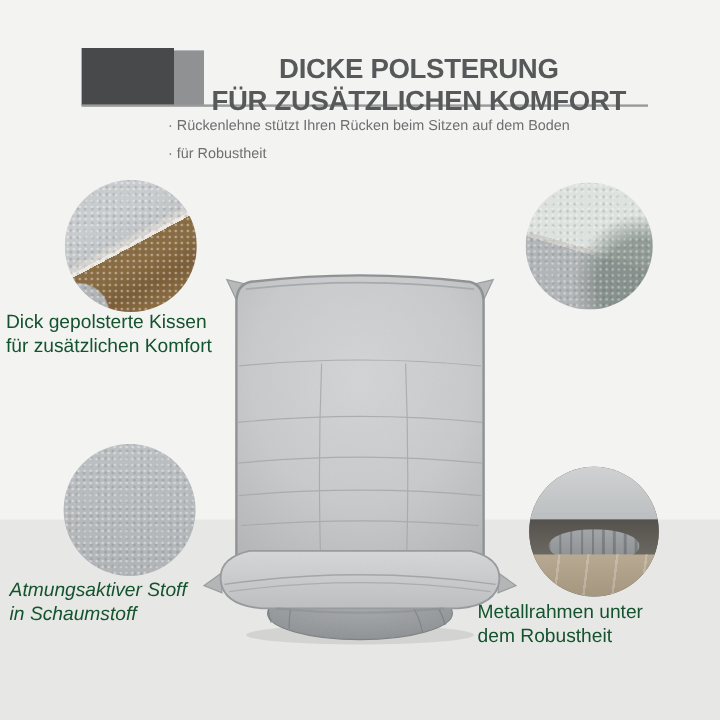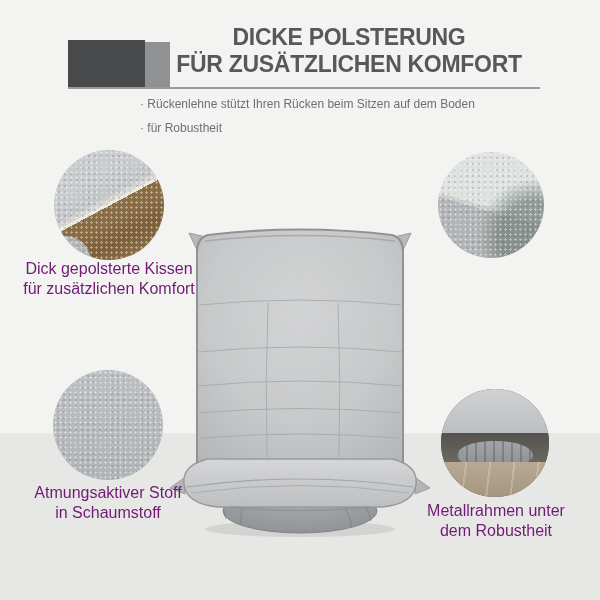--- a/index.html
+++ b/index.html
@@ -4,21 +4,21 @@
 <style>
   html,body{margin:0;padding:0;}
   body{width:600px;height:600px;overflow:hidden;font-family:"Liberation Sans",sans-serif;}
   .canvas{position:relative;width:600px;height:600px;background:#f3f3f2;overflow:hidden;}
   .floor-band{position:absolute;left:0;top:433px;width:600px;height:167px;background:#e7e8e6;z-index:0;}
 
   
   .bar-dark{position:absolute;left:68px;top:40px;width:77px;height:48px;background:#48494b;z-index:3;}
   .bar-light{position:absolute;left:145px;top:42px;width:25px;height:46px;background:#8f9192;z-index:3;}
   .title-underline{position:absolute;left:68px;top:87px;width:472px;height:2px;background:#9a9a9a;z-index:3;}
-  .title{position:absolute;left:168px;top:24px;width:362px;text-align:center;z-index:3;
+  .title{position:absolute;left:168px;top:44px;width:362px;text-align:center;z-index:3;
          color:#57585a;font-weight:bold;font-size:23px;line-height:27px;letter-spacing:-0.3px;}
   .bullets{position:absolute;left:140px;top:92px;z-index:3;color:#6e6f71;font-size:12px;line-height:24px;}
 
   
   .circle{position:absolute;border-radius:50%;overflow:hidden;z-index:2;}
   .speckle{position:absolute;inset:0;border-radius:50%;
     background:
       radial-gradient(rgba(255,255,255,.4) 1px, rgba(0,0,0,0) 1.4px),
       radial-gradient(rgba(90,95,100,.22) 1px, rgba(0,0,0,0) 1.4px);
     background-size:5px 5px,6px 6px;background-position:0 0,2px 3px;}
@@ -39,24 +39,24 @@
     background:linear-gradient(#55514c,#6b6761);}
   .br-disc{position:absolute;left:15%;top:48%;width:70%;height:26%;border-radius:50%;
     background:
       repeating-linear-gradient(90deg, rgba(70,72,75,.35) 0 2px, rgba(0,0,0,0) 2px 9px),
       linear-gradient(#a3a6a9,#8b8e91);}
   .br-floor{position:absolute;left:0;top:68%;width:100%;height:32%;
     background:
       repeating-linear-gradient(97deg, rgba(255,255,255,.22) 0 2px, rgba(0,0,0,0) 2px 24px),
       linear-gradient(#b7a992,#a4967f);}
 
-  .callout-label{position:absolute;z-index:3;text-align:center;color:#701a75;font-size:16px;line-height:20px;}
+  .callout-label{position:absolute;z-index:3;text-align:left;color:#14532d;font-size:16px;line-height:20px;}
   .label-tl{left:5px;top:259px;width:208px;}
   .label-tr{left:390px;top:259px;width:208px;}
-  .label-bl{left:8px;top:483px;width:200px;}
+  .label-bl{left:8px;top:483px;width:200px;font-style:italic;}
   .label-br{left:398px;top:501px;width:196px;}
 
   .chair{position:absolute;left:0;top:0;z-index:1;}
 </style>
 </head>
 <body>
 
 <div class="canvas">
 
   <div class="floor-band"></div>

